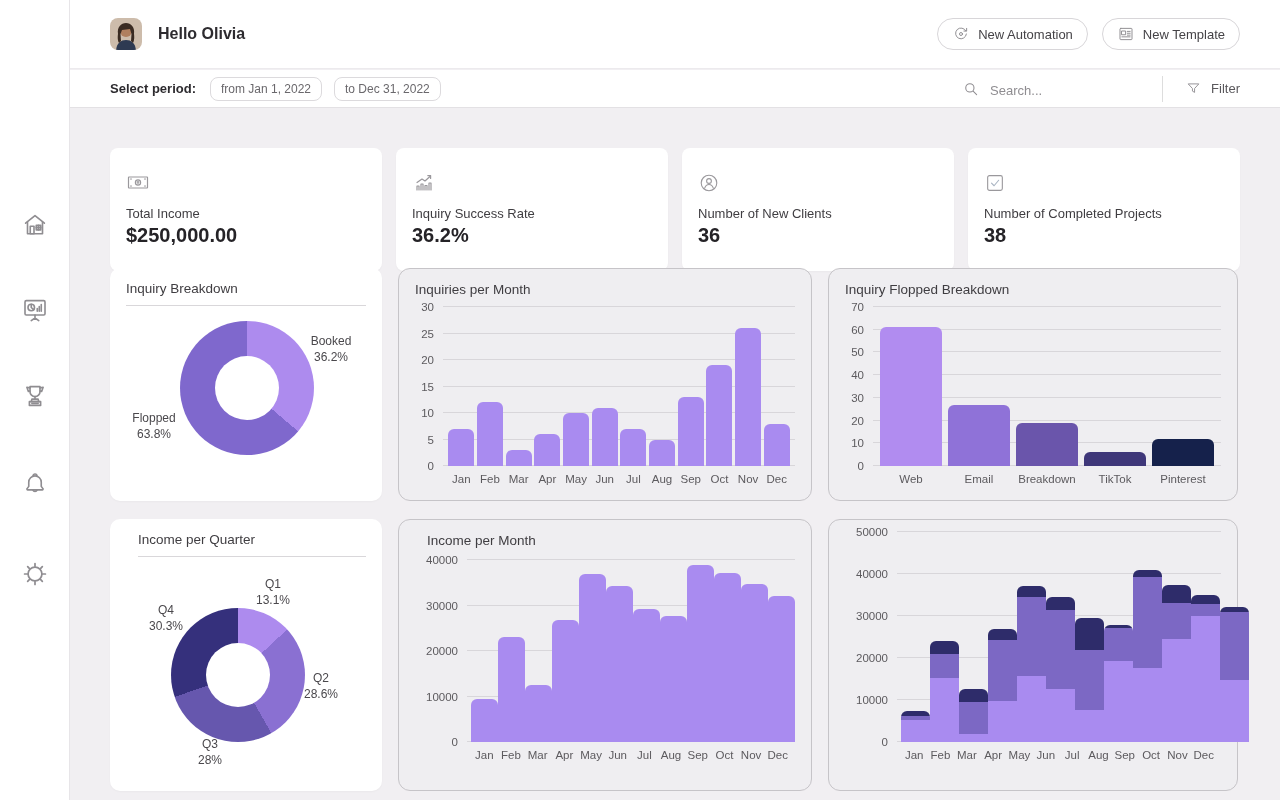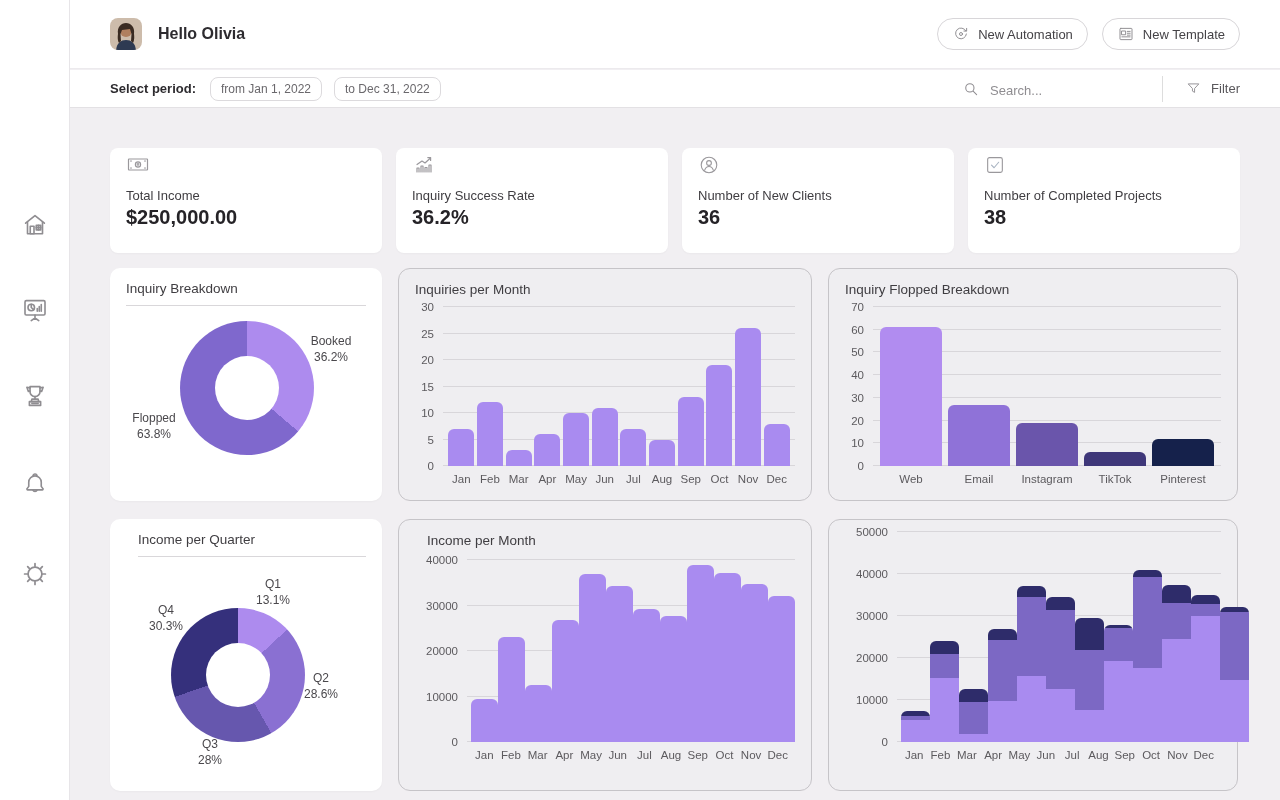--- a/index.html
+++ b/index.html
@@ -30,21 +30,21 @@
   .search-box svg { stroke:#8f8d91; fill:none; stroke-width:1.4; stroke-linecap:round; }
   .search-box input { border:none; outline:none; background:transparent; font-size:13px; color:#454347; width:140px; font-family:inherit; }
   .search-box input::placeholder { color:#8f8d91; }
   .v-divider { width:1px; height:26px; background:#ddd; margin:0 22px 0 10px; }
   .filter-btn { display:flex; align-items:center; gap:9px; font-size:13px; color:#5a585c; cursor:pointer; }
   .filter-btn svg { stroke:#8f8d91; fill:none; stroke-width:1.3; stroke-linejoin:round; }
 
   
   .content { position:absolute; left:110px; top:148px; width:1130px; }
   .stat-row { display:grid; grid-template-columns:repeat(4,1fr); gap:14px; height:105px; }
-  .stat-card { background:#fff; border-radius:8px; padding:6px 16px; box-shadow:0 1px 2px rgba(0,0,0,.03); }
+  .stat-card { background:#fff; border-radius:8px; padding:24px 16px; box-shadow:0 1px 2px rgba(0,0,0,.03); }
   .stat-card svg { stroke:#9a989c; fill:none; stroke-width:1.2; stroke-linecap:round; stroke-linejoin:round; }
   .stat-label { font-size:13px; color:#3f3d41; margin-top:8px; }
   .stat-value { font-size:20px; font-weight:700; color:#252327; margin-top:3px; }
 
   .row2, .row3 { display:grid; grid-template-columns:272px 414px 410px; gap:16px; }
   .row2 { margin-top:15px; }
   .row3 { margin-top:18px; }
   .row2 > * { height:233px; }
   .row3 > * { height:272px;padding-left:12px; }
 
@@ -359,21 +359,21 @@
                   </div>
                   <div class="col">
                     <div class="bar" style="height: 17.1429%; background: rgb(21, 33, 75);"></div>
                   </div>
                 </div>
               </div>
             </div>
             <div class="xrow">
               <div class="xlab">Web</div>
               <div class="xlab">Email</div>
-              <div class="xlab">Instagram</div>
+              <div class="xlab">Breakdown</div>
               <div class="xlab">TikTok</div>
               <div class="xlab">Pinterest</div>
             </div>
           </div>
       </section>
     </div>
 
     <div class="row3">
       <section class="card-white">
         <h3 class="card-title">Income per Quarter</h3>

